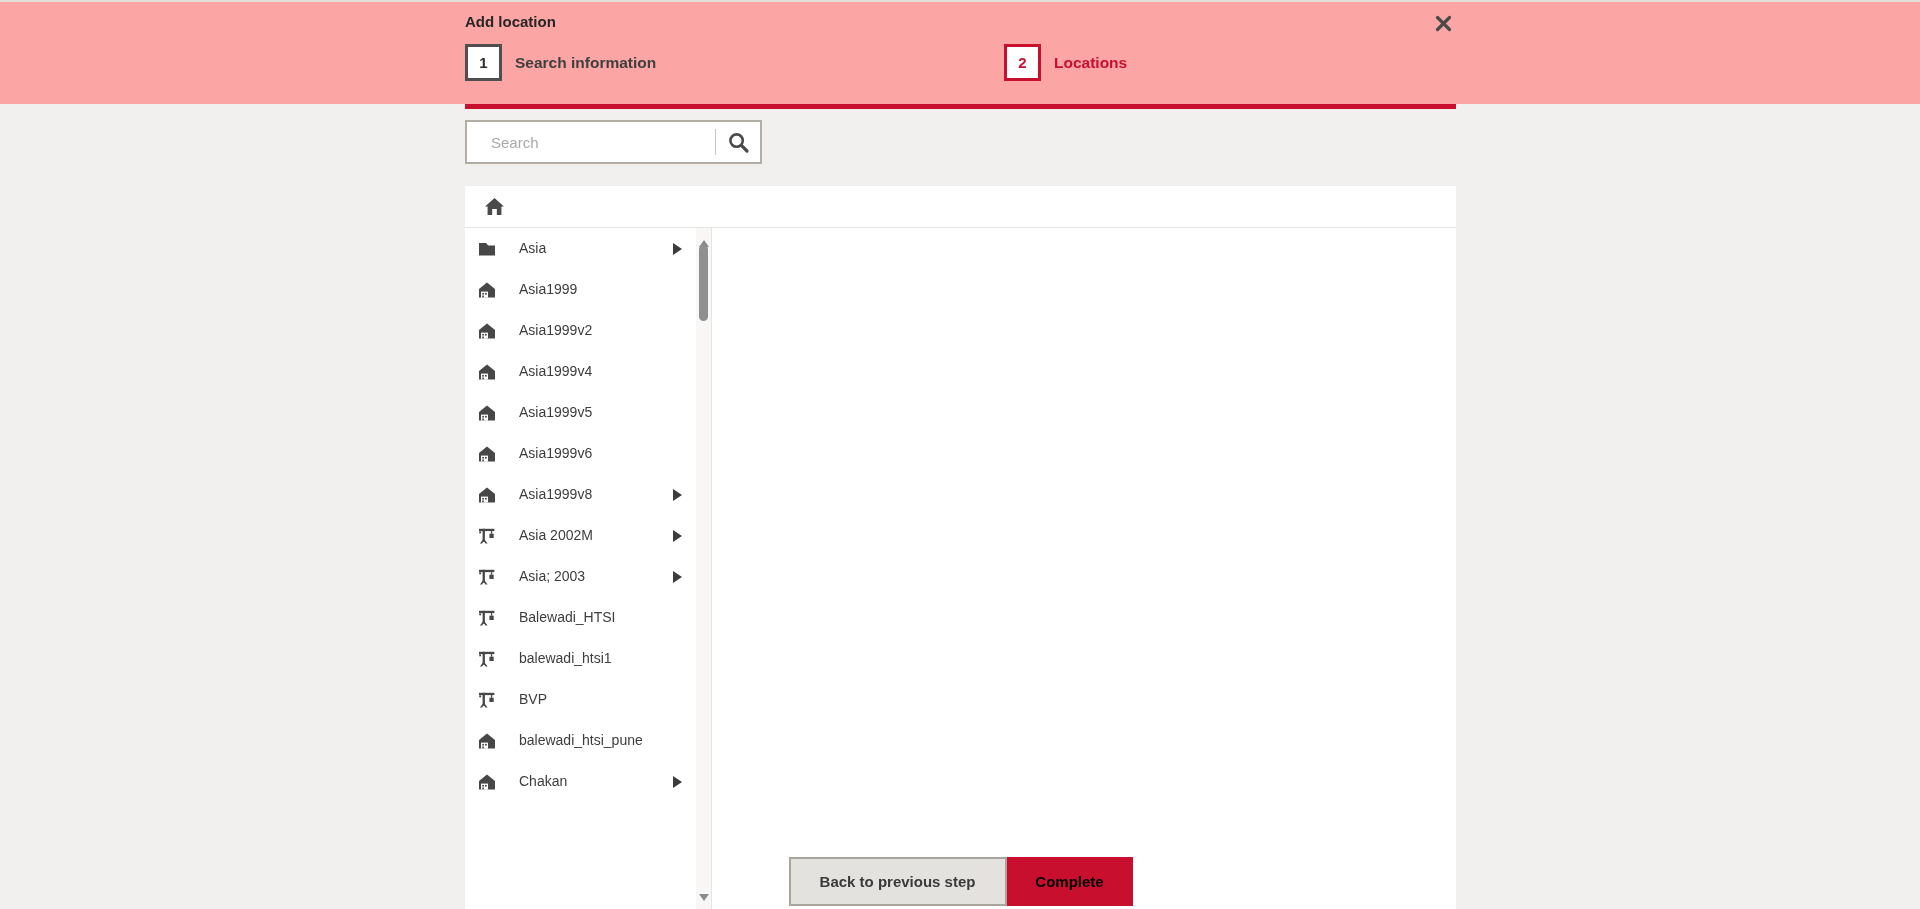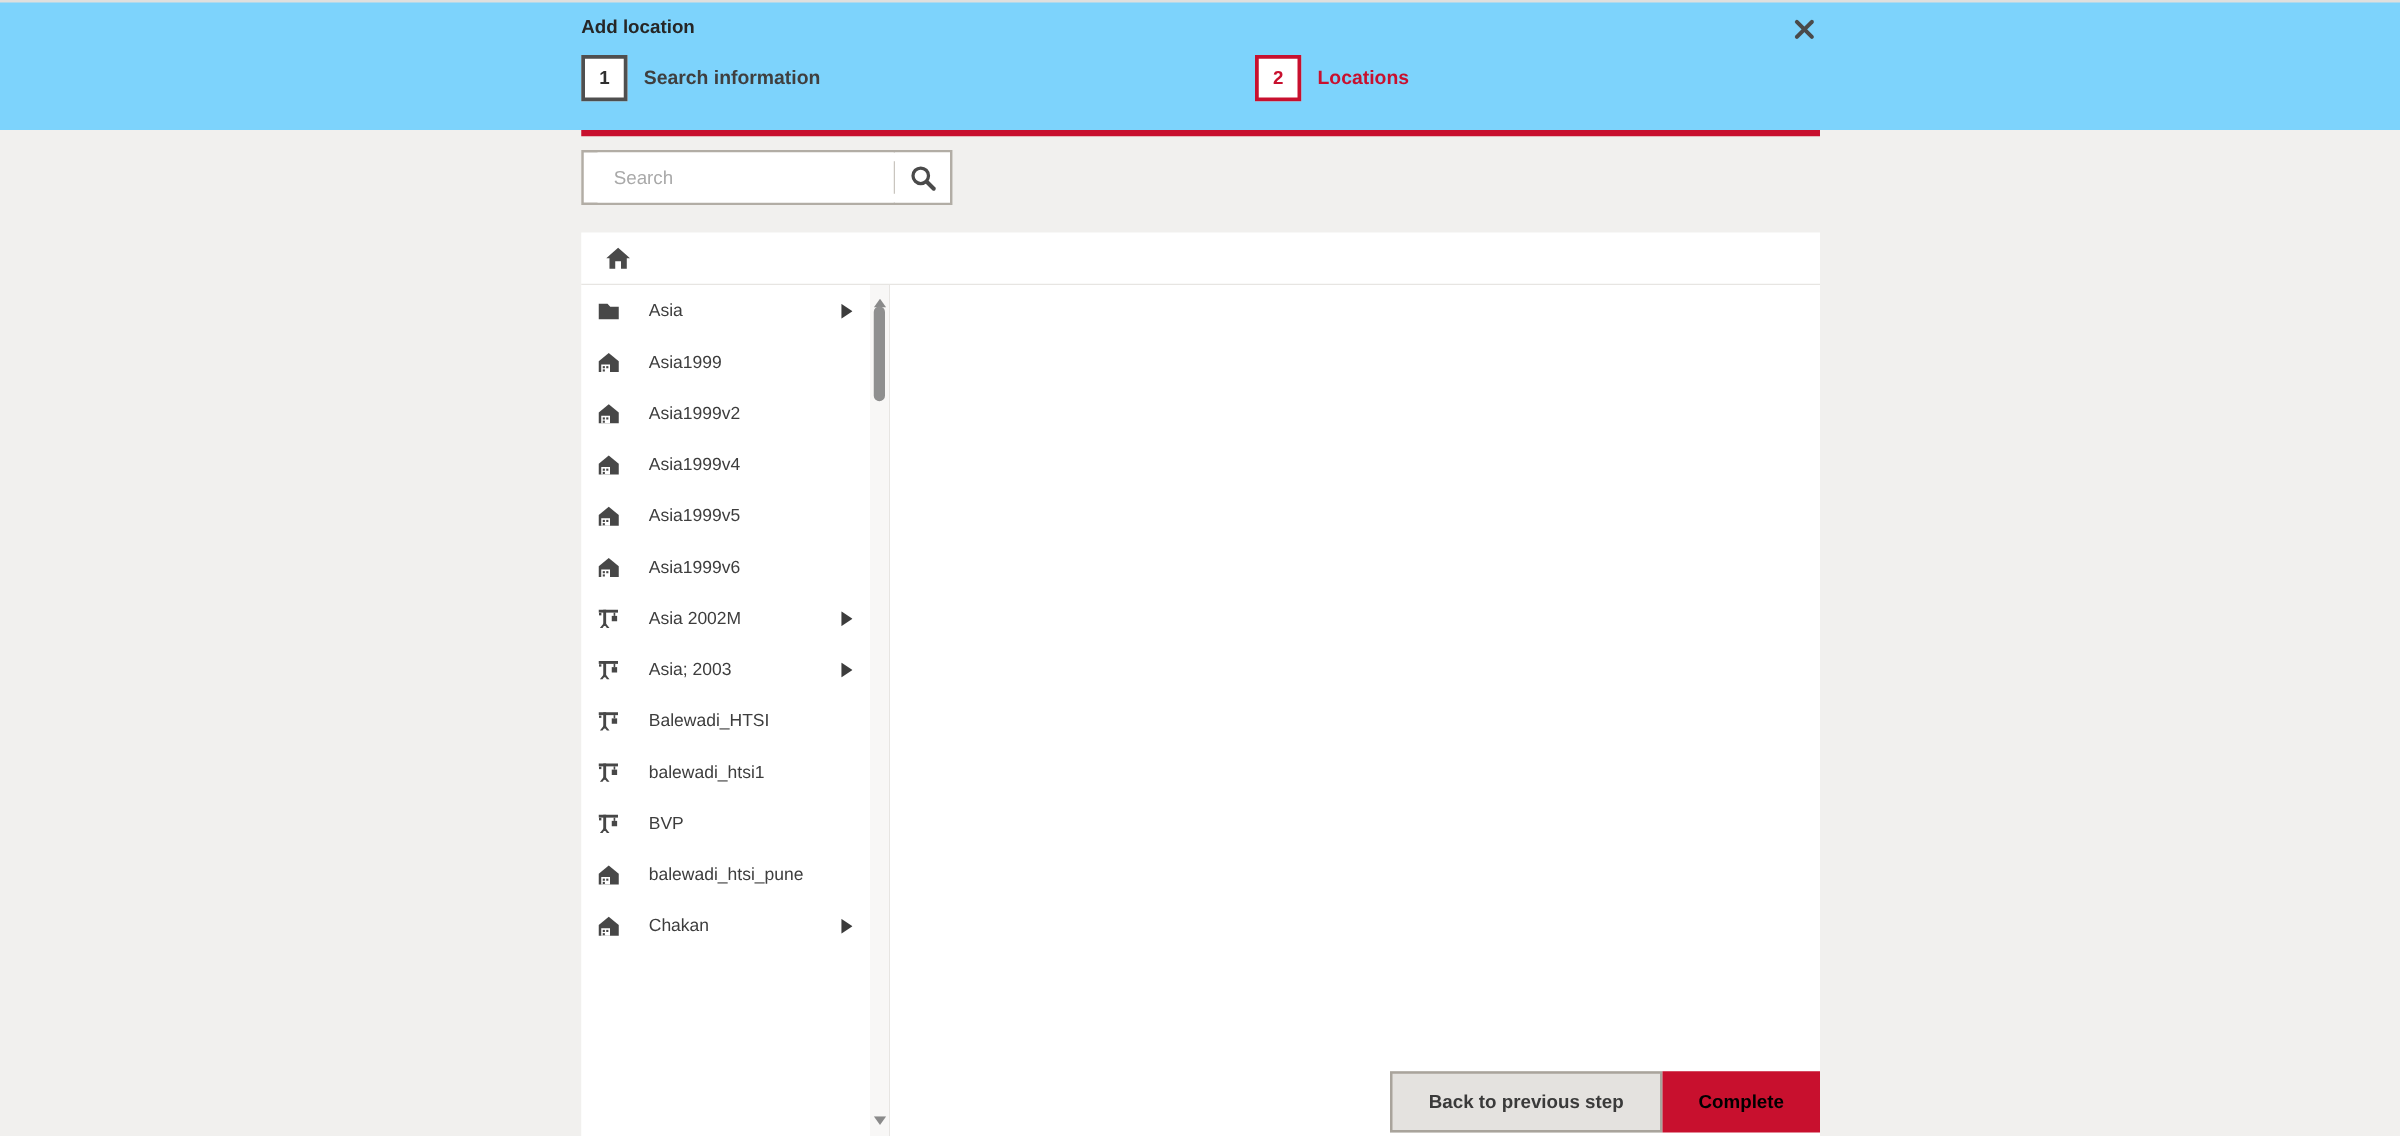--- a/index.html
+++ b/index.html
@@ -7,21 +7,21 @@
   body {
     background: var(--bg, #f1f0ee);
     font-family: "Liberation Sans", sans-serif;
     position: relative;
     color: #3a3a3a;
   }
 
   
   .modal-header {
     position: absolute; top: 0; left: 0; right: 0; height: 104px;
-    background: #7dd3fc; border-top: 2px solid #e0dfdd;
+    background: #fca5a5; border-top: 2px solid #e0dfdd;
   }
   .modal-title {
     position: absolute; left: 465px; top: 11px;
     font-size: 15px; font-weight: bold; color: #262626;
   }
   .step { position: absolute; top: 42px; display: flex; align-items: center; cursor: pointer; }
   .step-1 { left: 465px; }
   .step-2 { left: 1004px; }
   .step-box {
     width: 37px; height: 37px; background: #fff;
@@ -93,21 +93,21 @@
   .scroll-down { position: absolute; bottom: 5px; left: 2.5px; cursor: pointer; }
   .scroll-thumb {
     position: absolute; top: 17px; left: 3px; width: 9px; height: 76px;
     background: #8f8f8f; border-radius: 5px; cursor: grab;
   }
   .tree-detail { flex: 1; background: #fff; }
 
   
   .footer {
     position: absolute; left: 465px; top: 857px; width: 991px;
-    display: flex; justify-content: flex-end; align-items: flex-start;
+    display: flex; justify-content: center; align-items: flex-start;
   }
   .back-btn {
     width: 218px; height: 49px; background: #e4e2df; border: 2px solid #a9a49c;
     font-family: "Liberation Sans", sans-serif; font-size: 15px; font-weight: bold;
     color: #3a3a3a; cursor: pointer;
   }
   .complete-btn {
     width: 126px; height: 49px; background: var(--accent, #c8102e); border: none;
     font-family: "Liberation Sans", sans-serif; font-size: 15px; font-weight: bold;
     color: #000000; cursor: pointer;
@@ -255,20 +255,39 @@
         <rect x="5.2" y="12.9" width="1.7" height="1.7" fill="#474747"></rect>
         <rect x="8" y="12.9" width="1.7" height="1.7" fill="#474747"></rect>
         <rect x="5.2" y="15.5" width="1.7" height="1.7" fill="#474747"></rect>
       </svg>
     </span>
 
     <span class="t-label">Asia1999v6</span>
 
   </div>
 
+  <div class="tree-row">
+
+    <span class="t-icon icon-warehouse">
+      <svg width="20" height="20" viewBox="0 0 20 20">
+        <path d="M2 9 L10 2.4 L18 9 L18 17.6 L2 17.6 Z" fill="#474747"></path>
+        <rect x="4" y="11.6" width="7" height="6" fill="#ffffff"></rect>
+        <rect x="5.2" y="12.9" width="1.7" height="1.7" fill="#474747"></rect>
+        <rect x="8" y="12.9" width="1.7" height="1.7" fill="#474747"></rect>
+        <rect x="5.2" y="15.5" width="1.7" height="1.7" fill="#474747"></rect>
+      </svg>
+    </span>
+
+    <span class="t-label">Asia1999v8</span>
+    <span class="t-arrow">
+      <svg width="9" height="12" viewBox="0 0 9 12">
+                <path d="M0 0 L9 6 L0 12 Z" fill="#3c3c3c"></path>
+              </svg>
+    </span>
+  </div>
 
   <div class="tree-row">
 
     <span class="t-icon icon-crane">
       <svg width="20" height="20" viewBox="0 0 20 20">
         <rect x="5.6" y="2.8" width="2.3" height="13" fill="#474747"></rect>
         <rect x="2" y="2.8" width="15.4" height="2.3" fill="#474747"></rect>
         <rect x="2.2" y="5.4" width="1.9" height="1.9" fill="#474747"></rect>
         <rect x="13.9" y="5.1" width="1.3" height="2.6" fill="#474747"></rect>
         <rect x="12.4" y="7.7" width="4.3" height="4.3" fill="#474747"></rect>

